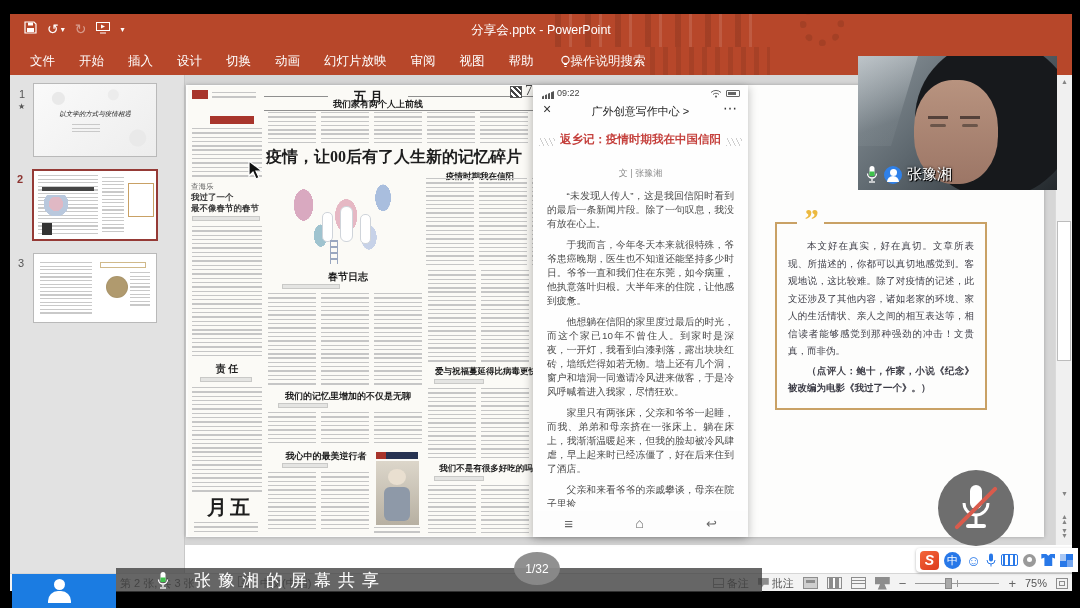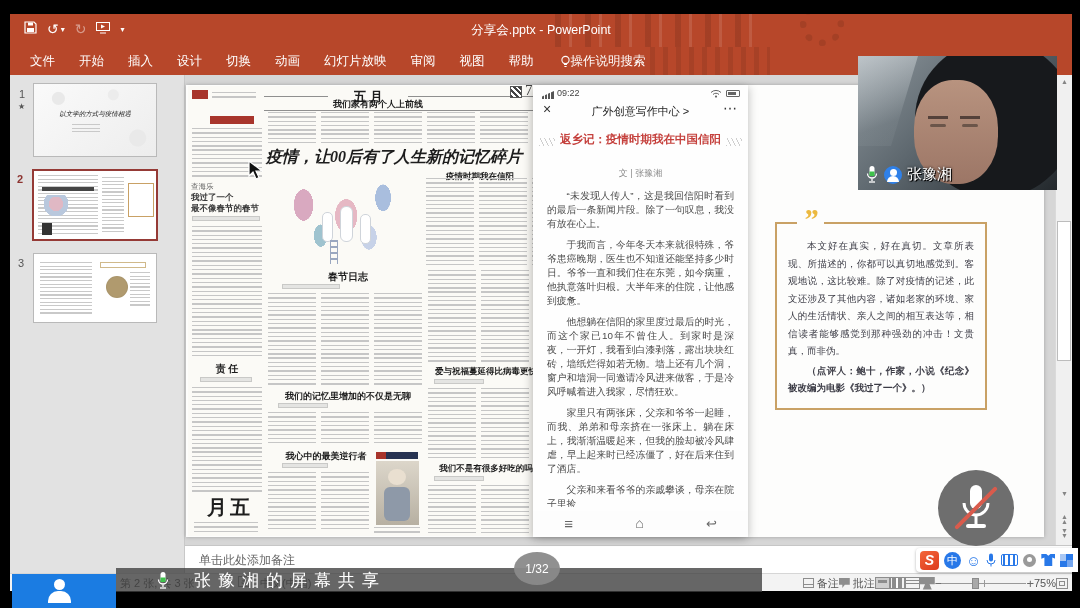--- a/index.html
+++ b/index.html
@@ -42,21 +42,21 @@
   .qmark{position:absolute;top:-18px;left:20px;background:#fdfdfc;padding:0 6px;font-family:"Liberation Serif",serif;font-style:italic;font-weight:bold;font-size:30px;color:#ecb93f;line-height:26px;}
   .qtext{position:absolute;left:11px;right:11px;top:13px;font-size:9.5px;line-height:17.5px;color:#3c3c46;text-align:justify;}
   .qtext p{margin:0;text-indent:2em;}
   
   .sbar{position:absolute;right:0;top:0;width:17px;bottom:0;background:#f0f0f0;border-left:1px solid #dadada;}
   .sthumb{position:absolute;left:1px;width:14px;background:#ffffff;border:1px solid #bcbcbc;}
   .sarrow{position:absolute;left:0;width:17px;text-align:center;color:#858585;font-size:7px;line-height:10px;}
   
   .notes{position:absolute;left:175px;right:0;bottom:18px;height:28px;background:#ffffff;border-top:1px solid #c6c6c6;}
   .statusbar{position:absolute;left:0;right:0;bottom:0;height:18px;background:#f3f3f3;border-top:1px solid #d6d6d6;font-size:11px;color:#555;}
-  .st-right{position:absolute;right:4px;top:0;height:18px;display:flex;align-items:center;}
+  .st-right{position:absolute;right:4px;top:0;height:18px;display:flex;align-items:center;gap:9px;}
   .vi{width:15px;height:12px;border:1px solid #8d8d8d;display:inline-block;}
   
   .webcam{position:absolute;left:858px;top:56px;width:199px;height:134px;z-index:50;overflow:hidden;background:linear-gradient(135deg,#8d969c 0%,#5d676e 45%,#23282c 100%);}
   .nametag{position:absolute;left:7px;bottom:6px;display:flex;align-items:center;gap:5px;}
   .micbtn{position:absolute;left:938px;top:470px;width:76px;height:76px;border-radius:50%;background:#6e6e6e;z-index:60;}
   .sharebar{position:absolute;left:116px;top:568px;width:646px;height:24px;background:rgba(62,62,62,.78);z-index:69;display:flex;align-items:center;}
   .bluebox{position:absolute;left:12px;top:574px;width:104px;height:34px;background:#1b7ce2;z-index:70;}
   .badge{position:absolute;left:514px;top:552px;width:46px;height:33px;background:rgba(138,138,138,.95);border-radius:50%;z-index:75;color:#fff;font-size:12px;display:flex;align-items:center;justify-content:center;}
   .sogou{position:absolute;left:916px;top:548px;width:162px;height:24px;background:#fff;border-radius:4px 0 0 4px;box-shadow:0 1px 3px rgba(0,0,0,.3);z-index:80;display:flex;align-items:center;gap:5px;padding:0 4px;}
 </style>
@@ -183,21 +183,21 @@
           <div class="a byl" style="left:4px;top:130px;width:68px;"></div>
           <div class="a gk1" style="left:4px;top:140px;width:70px;height:132px;"></div>
           <div class="a nph" style="left:4px;top:276px;width:70px;font-size:10px;">责 任</div>
           <div class="a byl" style="left:12px;top:291px;width:52px;"></div>
           <div class="a gk1" style="left:4px;top:301px;width:70px;height:106px;"></div>
           <div class="a nph" style="left:14px;top:408px;width:56px;font-size:20px;letter-spacing:3px;">月五</div>
           <div class="a gk1" style="left:6px;top:436px;width:64px;height:12px;"></div>
 
           <div class="a nph" style="left:100px;top:12px;width:180px;font-size:9px;">我们家有两个人上前线</div>
           <div class="a gk" style="left:80px;top:26px;width:276px;height:34px;"></div>
-          <div class="a nph" style="left:78px;top:61px;width:270px;font-size:16px;text-align:left;font-style:italic;">疫情，让00后有了人生新的记忆碎片</div>
+          <div class="a nph" style="left:78px;top:61px;width:270px;font-size:16px;text-align:left;">疫情，让00后有了人生新的记忆碎片</div>
           <div class="a nph" style="left:244px;top:85px;width:96px;font-size:8.5px;">疫情时期我在信阳</div>
 
           <div class="a" style="left:90px;top:92px;width:142px;height:90px;background:
             radial-gradient(ellipse 16px 26px at 18% 30%,#d9a9c0 0 60%,transparent 61%),
             radial-gradient(ellipse 13px 22px at 74% 22%,#a9bede 0 60%,transparent 61%),
             radial-gradient(ellipse 20px 30px at 48% 42%,#e6b8c4 0 55%,transparent 56%),
             radial-gradient(ellipse 12px 20px at 30% 64%,#9fc3cf 0 55%,transparent 56%),
             radial-gradient(ellipse 14px 22px at 64% 66%,#c7d2e8 0 55%,transparent 56%);">
             <span style="position:absolute;left:44px;top:34px;width:11px;height:30px;background:#fff;border:1px solid #cfd4da;border-radius:5px;"></span>
             <span style="position:absolute;left:62px;top:28px;width:13px;height:36px;background:#fff;border:1px solid #cfd4da;border-radius:6px;"></span>
@@ -283,23 +283,20 @@
         <span class="sarrow" style="top:2px;">▲</span>
         <div class="sthumb" style="top:146px;height:140px;"></div>
         <span class="sarrow" style="bottom:46px;">▼</span>
         <span class="sarrow" style="bottom:26px;line-height:5px;">▲</span>
         <span class="sarrow" style="bottom:21px;line-height:5px;">▲</span>
         <span class="sarrow" style="bottom:12px;line-height:5px;">▼</span>
         <span class="sarrow" style="bottom:7px;line-height:5px;">▼</span>
       </div>
     </div>
 
-    <div class="notes">
-      <span class="a" style="left:14px;top:6px;font-size:12px;color:#666;">单击此处添加备注</span>
-    </div>
 
     <div class="statusbar">
       <span class="a" style="left:110px;top:2px;">第 2 张, 共 3 张</span>
       <span class="a" style="left:228px;top:2px;width:11px;height:11px;border:1px solid #8d8d8d;font-size:8px;text-align:center;line-height:10px;color:#777;">a</span>
       <span class="a" style="left:250px;top:2px;">中文(中国)</span>
       <div class="st-right">
         <span style="display:flex;align-items:center;gap:3px;">
           <span style="width:11px;height:10px;border:1px solid #8d8d8d;background:linear-gradient(transparent 0 5px,#8d8d8d 5px 6px,transparent 6px 8px,#8d8d8d 8px 9px,transparent 9px);"></span>
           <span>备注</span>
         </span>

